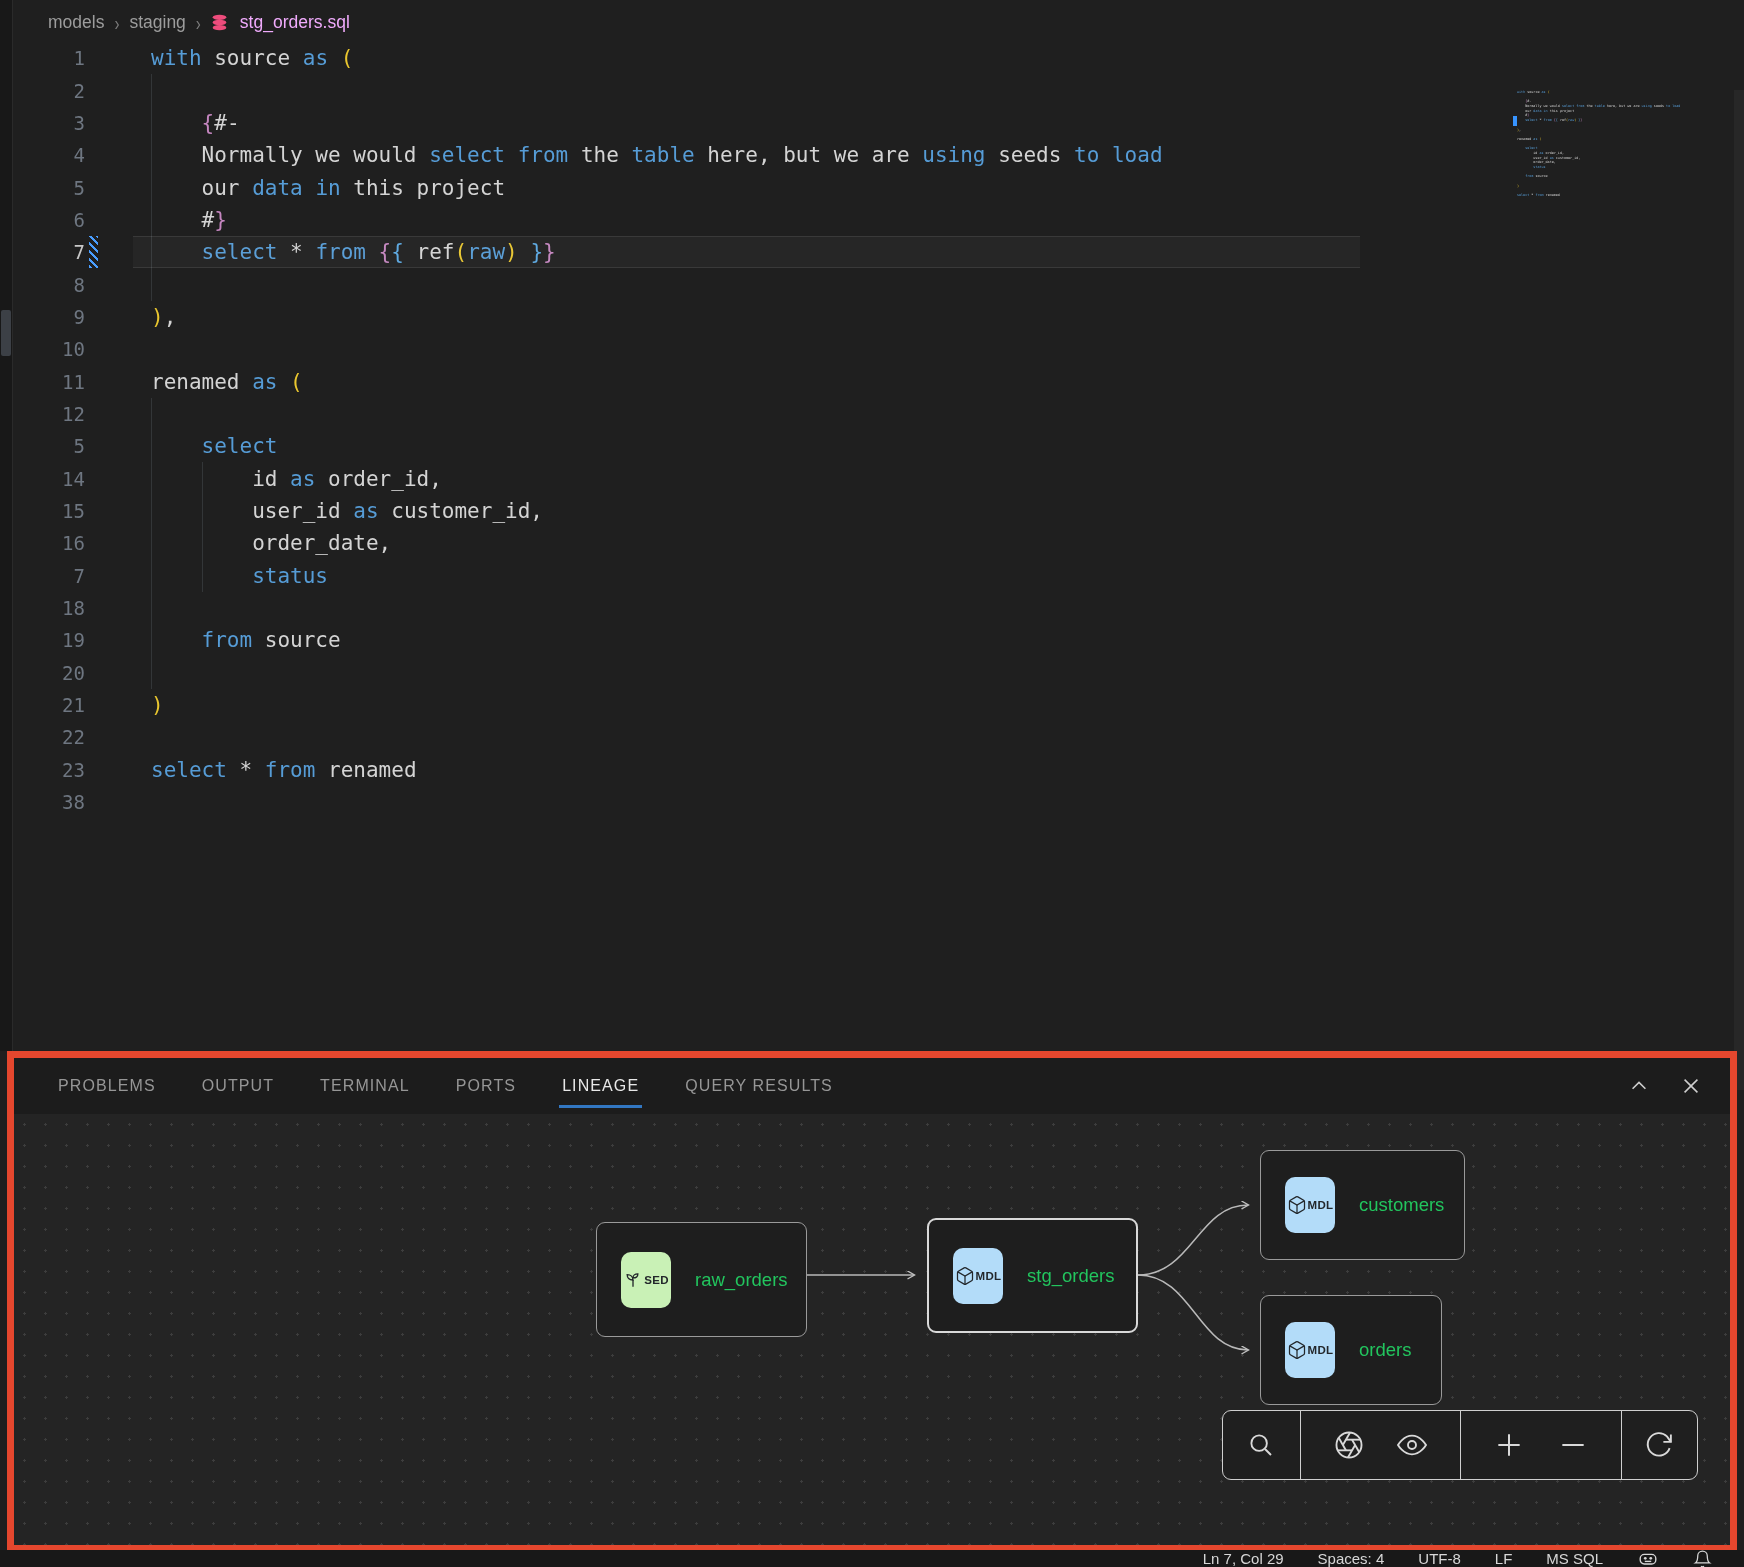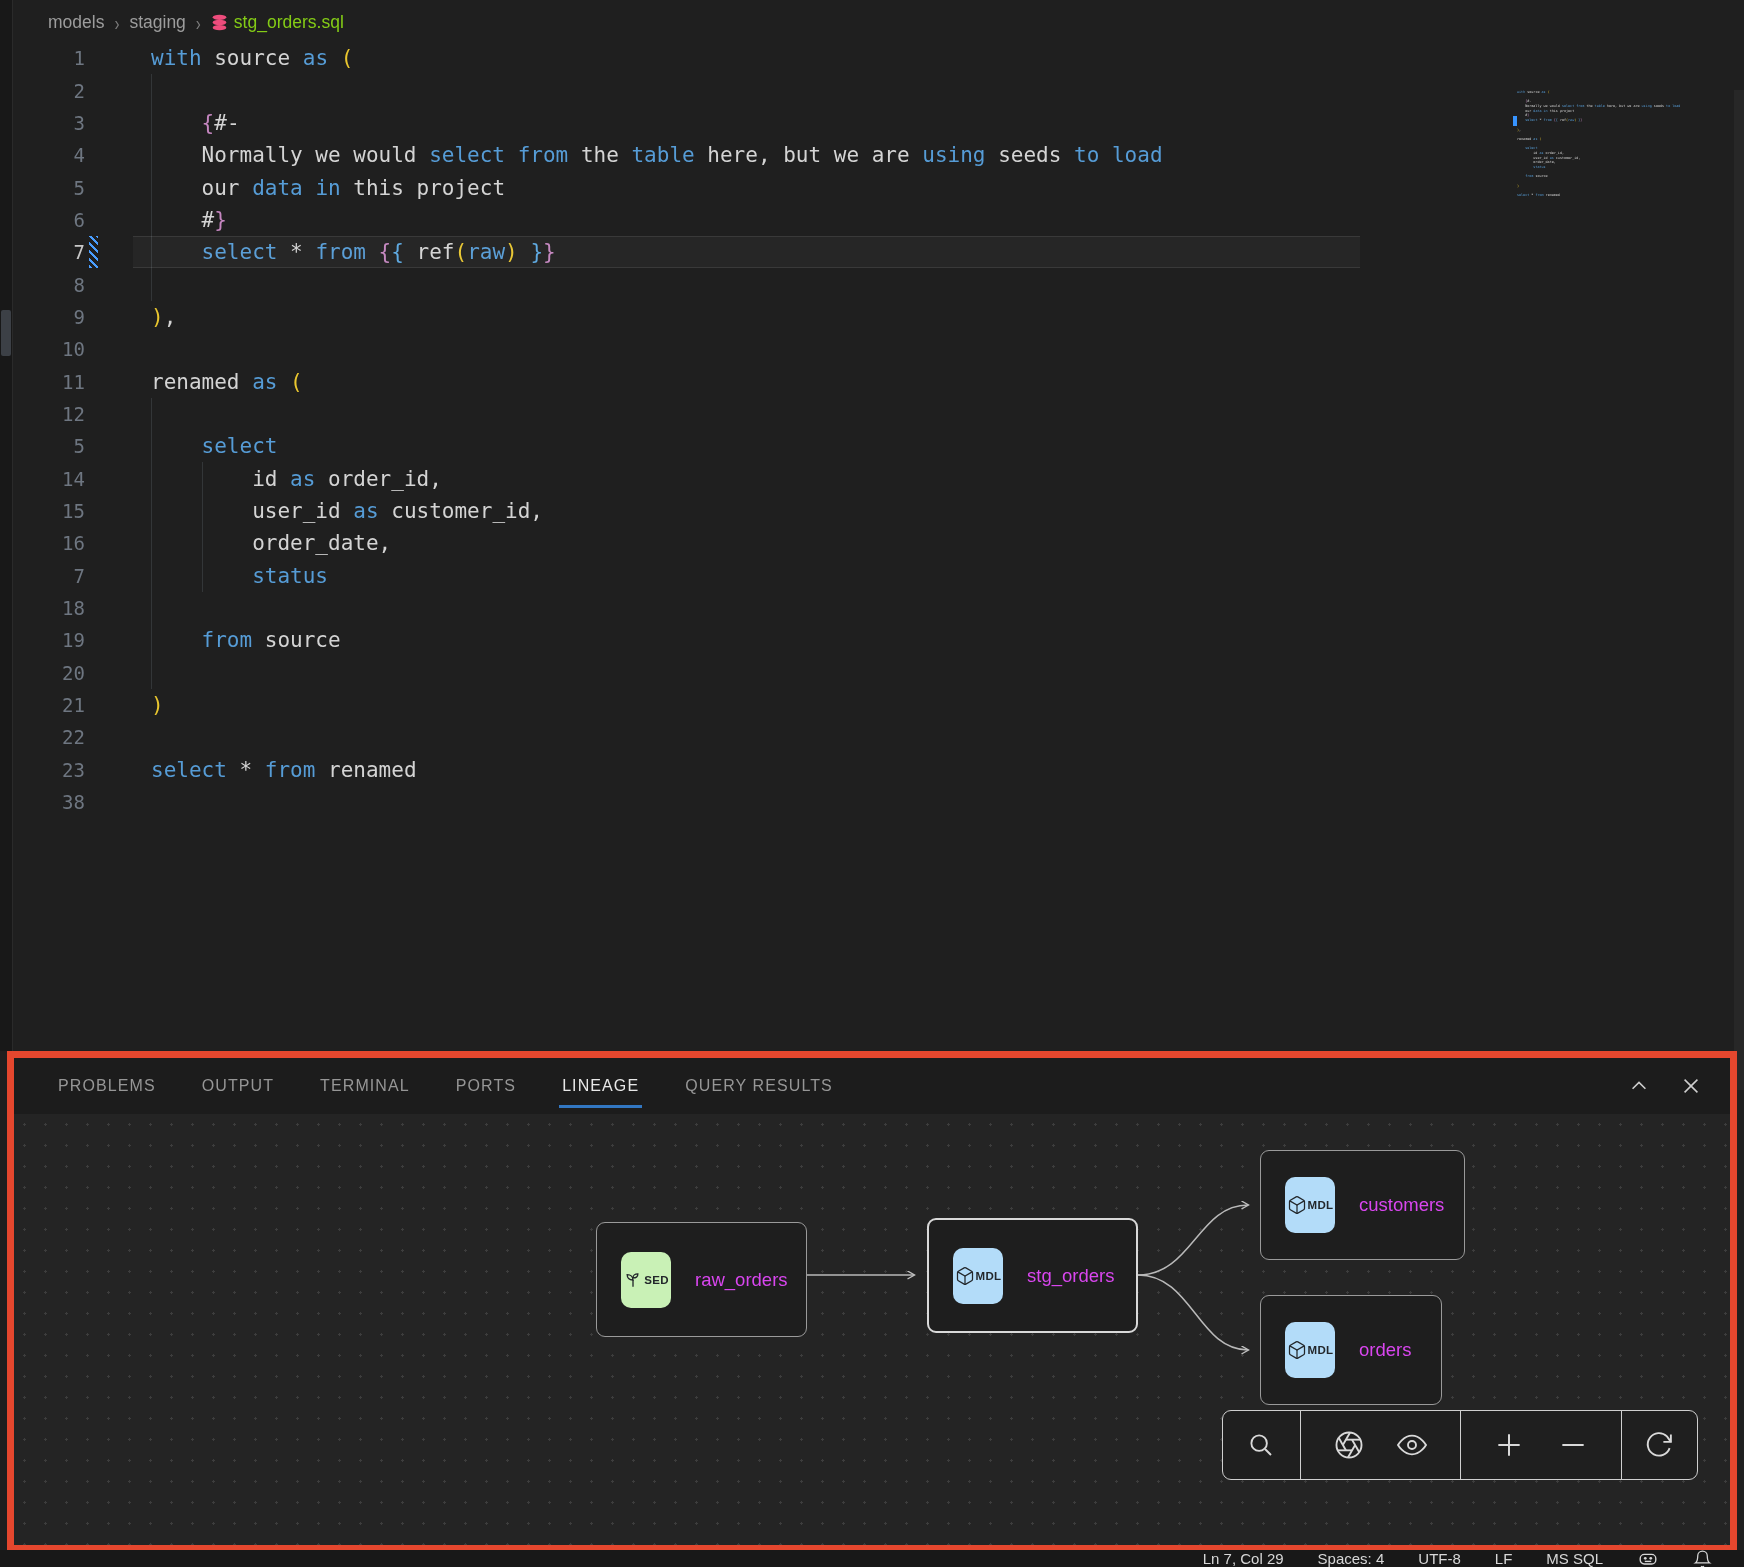--- a/index.html
+++ b/index.html
@@ -5,21 +5,21 @@
   html,body{margin:0;padding:0;background:#141414;}
   #app{position:relative;width:1744px;height:1567px;background:#1f1f1f;overflow:hidden;
        font-family:"Liberation Sans",sans-serif;}
   
   #left-strip{position:absolute;left:0;top:0;width:12px;height:1051px;background:#181818;border-right:1px solid #2a2a2a;}
   #left-strip .handle{position:absolute;left:1px;top:310px;width:10px;height:46px;background:#3c4046;border-radius:2px;}
   
   #breadcrumb{position:absolute;left:12px;top:0;height:45px;right:0;display:flex;align-items:center;
               padding-left:36px;gap:10px;font-size:17.5px;color:#9d9d9d;}
   #breadcrumb .sep{color:#7c7c7c;font-size:15px;transform:scaleY(1.35);}
-  #breadcrumb .file{color:#84cc16;display:flex;align-items:center;gap:6px;}
+  #breadcrumb .file{color:#f0abfc;display:flex;align-items:center;gap:12px;}
   
   #editor{position:absolute;left:12px;top:45px;right:0;height:1006px;}
   #code-rows{position:absolute;left:0;top:-3px;right:0;}
   .code-row{position:relative;display:flex;height:32.35px;align-items:center;
             font-family:"DejaVu Sans Mono",monospace;font-size:21px;}
   .gutter{flex:0 0 73px;text-align:right;color:#6e7681;font-size:19px;}
   .marker{flex:0 0 14px;height:100%;margin-left:4px;}
   .marker.modified{background:repeating-linear-gradient(45deg,#4a9eff 0 2.2px,rgba(0,0,0,0) 2.2px 5.5px);width:9px;flex-basis:9px;margin-right:5px;}
   .code-text{position:relative;flex:1;padding-left:48px;white-space:pre;height:100%;display:flex;align-items:center;}
   .guide{position:absolute;top:0;bottom:0;width:1px;background:#333638;}
@@ -43,21 +43,21 @@
   .tab.active .tab-underline{position:absolute;left:-3px;right:-3px;bottom:6px;height:3px;background:#3277c2;}
   #panel-controls{margin-left:auto;display:flex;align-items:center;gap:30px;padding-right:28px;}
   #panel-controls svg{display:block;}
   
   #canvas{position:relative;height:431px;background:#242424;overflow:hidden;
           background-image:radial-gradient(#3d3d3d 1.1px,rgba(0,0,0,0) 1.2px);background-size:21px 21px;}
   #edges{position:absolute;left:0;top:0;pointer-events:none;}
   .lnode{position:absolute;background:#1e1e1e;border:1.5px solid #9a9a9a;border-radius:9px;
          display:flex;align-items:center;gap:24px;padding-left:24px;box-sizing:border-box;cursor:pointer;}
   .lnode.selected{border:2px solid #d9d9d9;}
-  .lnode .nlabel{color:#d946ef;font-size:18.5px;}
+  .lnode .nlabel{color:#22c55e;font-size:18.5px;}
   .badge{width:50px;height:56px;border-radius:10px;display:flex;flex-direction:row;align-items:center;justify-content:center;gap:1px;}
   .badge.seed{background:#c9f1b6;}
   .badge.mdl{background:#b3dcf9;}
   .badge .btxt{font-size:11.5px;font-weight:bold;color:#23272b;letter-spacing:.3px;}
   
   #lin-toolbar{position:absolute;left:1208px;top:296px;width:476px;height:70px;box-sizing:border-box;
                border:1.5px solid #cfcfcf;border-radius:9px;background:#1f1f1f;display:flex;}
   .tseg{display:flex;align-items:center;justify-content:space-evenly;border-left:1.5px solid #cfcfcf;}
   .tseg:first-child{border-left:none;}
   .tbtn{background:none;border:none;padding:0;cursor:pointer;display:flex;align-items:center;justify-content:center;}

